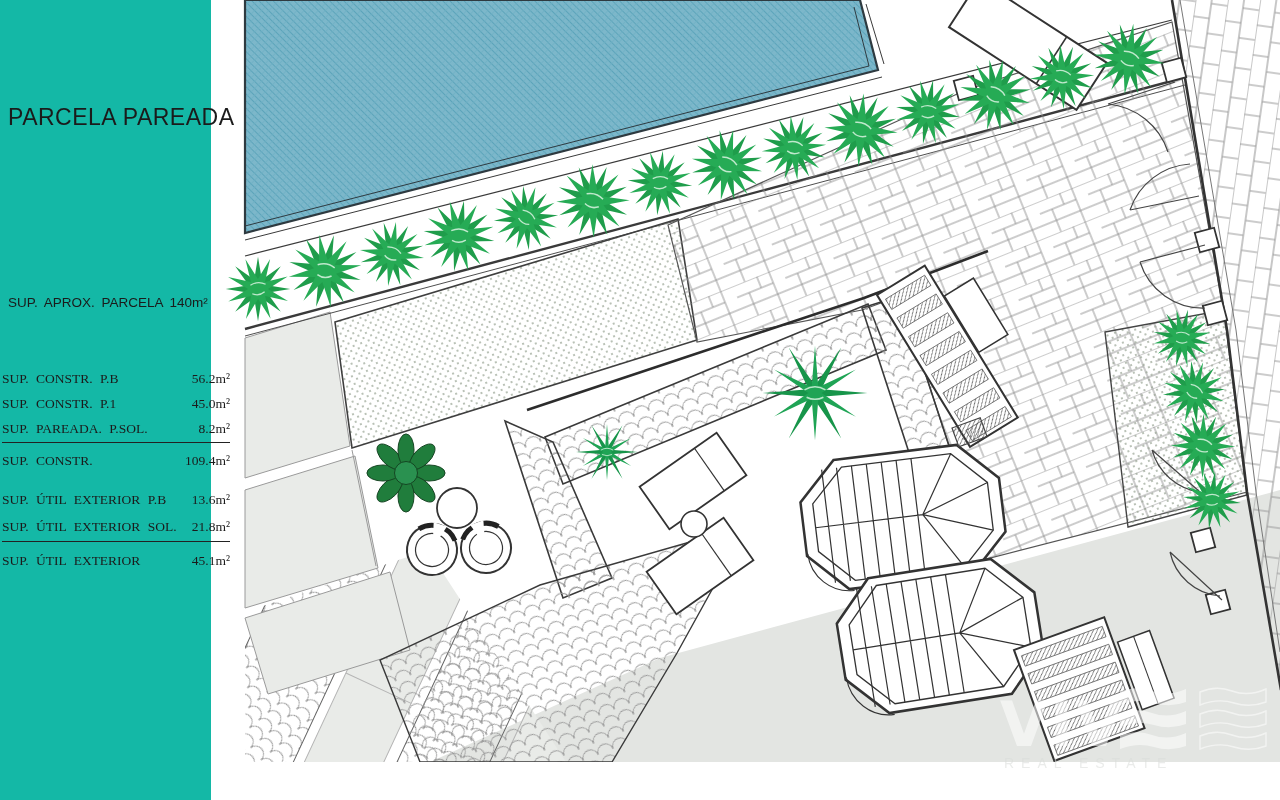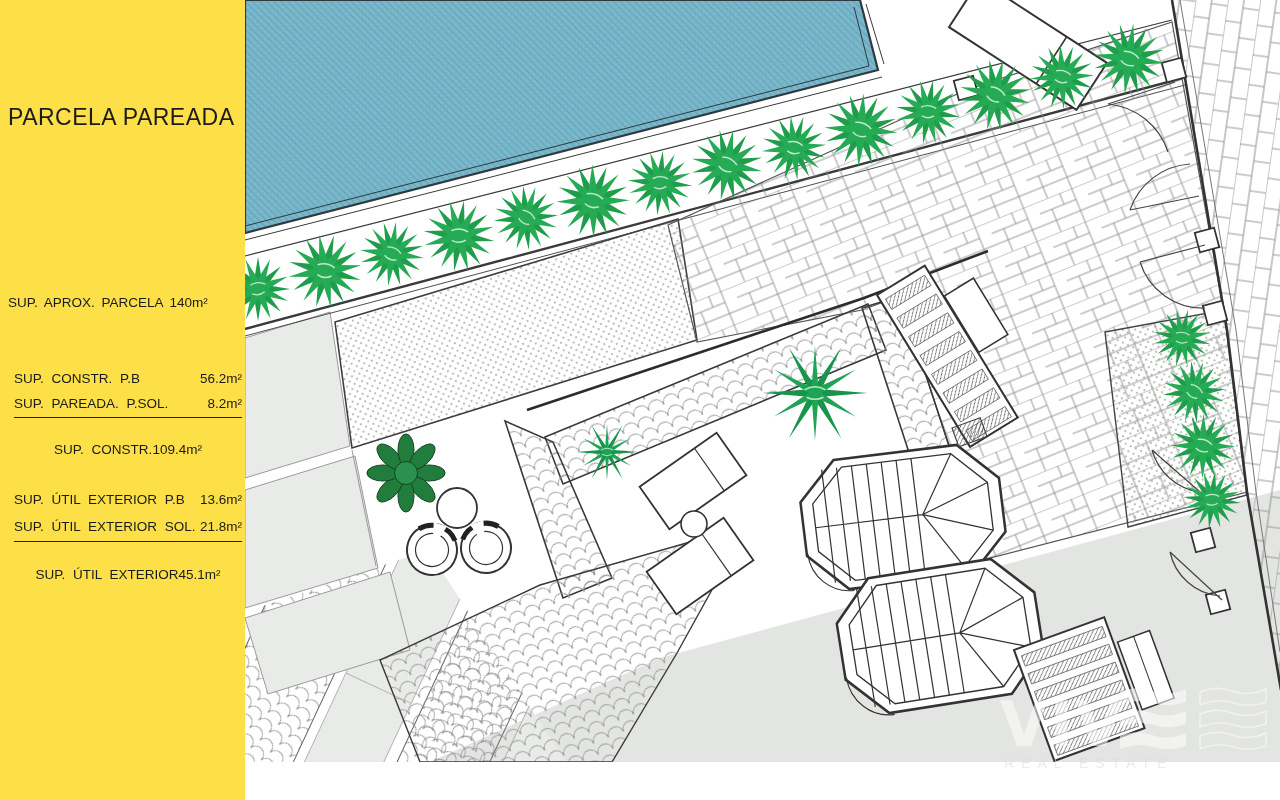--- a/index.html
+++ b/index.html
@@ -1,29 +1,29 @@
 <!DOCTYPE html>
 <html><head>
 <meta charset="utf-8">
 <style>
   html,body{margin:0;padding:0;background:#ffffff;}
   .stage{position:relative;width:1280px;height:800px;overflow:hidden;background:#fff;
          font-family:"Liberation Sans",sans-serif;}
   .plan-svg{position:absolute;left:0;top:0;}
-  .panel{position:absolute;left:0;top:0;width:245px;height:800px;background:#fde047;color:#1b1b1b;z-index:5;}
+  .panel{position:absolute;left:0;top:0;width:211px;height:800px;background:#14b8a6;color:#1b1b1b;z-index:5;}
   .title{position:absolute;left:8px;top:104px;font-size:23px;letter-spacing:.5px;white-space:nowrap;}
   .approx{position:absolute;left:8px;top:279px;font-size:13.5px;word-spacing:3px;white-space:nowrap;margin-top:16px;}
-  .tbl{position:absolute;left:14px;width:228px;}
+  .tbl{position:absolute;left:2px;width:228px;font-family:Liberation Serif, serif;}
   .tbl-constr{top:366px;}
   .tbl-util{top:486px;}
   .row{display:flex;justify-content:space-between;align-items:center;height:25px;
        font-size:13.5px;word-spacing:4px;white-space:nowrap;}
   .tbl-util .row{height:27px;}
   .rule{border-top:1.6px solid #222;margin:1px 0 2px;}
-  .total{margin-top:19px;justify-content:center;}
+  .total{margin-top:5px;}
 </style>
 </head>
 <body>
 
 <div class="stage">
 
 <svg class="plan-svg" width="1280" height="800" viewBox="0 0 1280 800">
   <defs>
     <pattern id="poolHatch" width="5" height="5" patternUnits="userSpaceOnUse" patternTransform="rotate(45)">
       <rect width="5" height="5" fill="#7cb7ca"></rect>
@@ -262,20 +262,24 @@
 <div class="panel">
   <div class="title">PARCELA PAREADA</div>
   <div class="approx">SUP. APROX. PARCELA 140m²</div>
 
   <div class="tbl tbl-constr">
     <div class="row">
       <span>SUP. CONSTR. P.B</span>
       <span>56.2m²</span>
     </div>
     <div class="row">
+      <span>SUP. CONSTR. P.1</span>
+      <span>45.0m²</span>
+    </div>
+    <div class="row">
       <span>SUP. PAREADA. P.SOL.</span>
       <span>8.2m²</span>
     </div>
     <div class="rule"></div>
     <div class="row total">
       <span>SUP. CONSTR.</span>
       <span>109.4m²</span>
     </div>
   </div>
 

